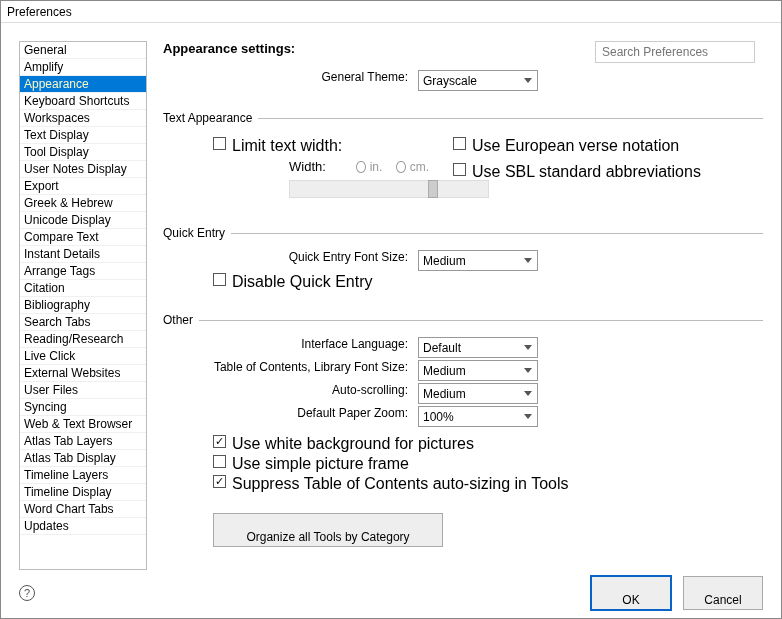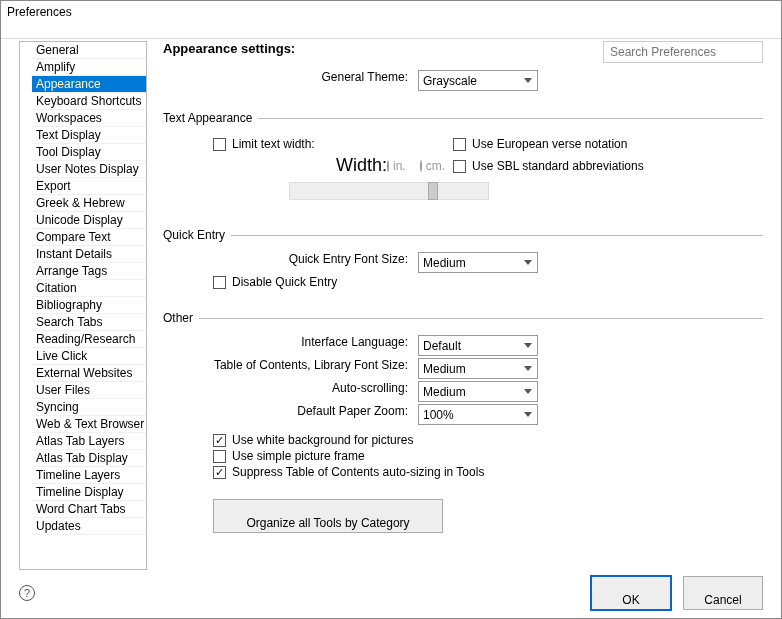--- a/index.html
+++ b/index.html
@@ -7,56 +7,55 @@
   font-family: "Segoe UI", Tahoma, sans-serif;
   font-size: 12px;
   color: #000;
   background: #fff;
   width: 782px;
   height: 619px;
   border: 1px solid #888;
   position: relative;
 }
 .titlebar {
-  height: 38px;
+  height: 22px;
   line-height: 22px;
   padding-left: 6px;
   font-size: 12px;
   border-bottom: 1px solid #ddd;
 }
 .content-area {
   position: absolute;
   top: 30px; left: 0; right: 0; bottom: 48px;
   display: flex;
   padding: 10px 18px 0 18px;
 }
 .sidebar {
   width: 128px;
   border: 1px solid #bbb;
   background: #fff;
   overflow: hidden;
   flex-shrink: 0;
-  padding-left: 12px;
 }
 .sidebar-item {
   height: 17px;
   line-height: 17px;
   padding-left: 4px;
   font-size: 12px;
   cursor: default;
   border-bottom: 1px solid #f0f0f0;
   white-space: nowrap;
   overflow: hidden;
 }
 .sidebar-item.selected { background: #0078d7; color: #fef9c3; }
 .main { flex: 1; padding-left: 16px; position: relative; }
 .page-title { font-weight: bold; font-size: 13px; margin-bottom: 14px; }
 .search-box {
   position: absolute;
-  top: 0; right: 0;
+  top: 0; right: 8px;
   width: 160px; height: 22px;
   border: 1px solid #ccc;
   padding: 0 6px;
   font-size: 12px;
   color: #888;
 }
 .row { display: flex; align-items: flex-start; margin-bottom: 2px; }
 .label-right { width: 255px; text-align: right; padding-right: 10px; font-size: 12px; }
 .select-wide {
   width: 120px; height: 21px;
@@ -77,21 +76,21 @@
   border-top: 5px solid #555;
   pointer-events: none;
 }
 fieldset {
   border: none;
   border-top: 1px solid #bbb;
   margin-top: 20px;
   padding-top: 10px;
 }
 legend { font-size: 12px; padding-right: 6px; }
-.checkbox-row { display: flex; align-items: flex-end; font-size: 12px; margin: 2px 0; }
+.checkbox-row { display: flex; align-items: flex-start; font-size: 16px; margin: 2px 0; }
 .cb {
   width: 13px; height: 13px;
   border: 1px solid #555;
   margin-right: 6px;
   display: inline-flex;
   align-items: center; justify-content: center;
   font-size: 11px; line-height: 1;
   background: #fff;
 }
 .cb.checked::before { content: "✓"; color: #000; }
@@ -114,21 +113,21 @@
   left: 138px; top: -1px;
   width: 10px; height: 18px;
   background: #ccc;
   border: 1px solid #aaa;
 }
 .two-col { display: flex; }
 .col-left { width: 280px; padding-left: 50px; }
 .col-right { flex: 1; padding-left: 10px; }
 .indent-cb { padding-left: 50px; }
 .width-line { display: flex; align-items: center; padding-left: 76px; margin-top: 4px; }
-.width-lbl { width: 92px; font-size: 18px; margin-left: 47px; }
+.width-lbl { width: 92px; font-size: 13px; }
 .btn {
   height: 24px;
   background: #eee;
   border: 1px solid #aaa;
   font-size: 12px;
   padding: 16px 14px;
   cursor: pointer;
 }
 .btn.organize { margin-left: 50px; margin-top: 18px; width: 230px; }
 .footer {

